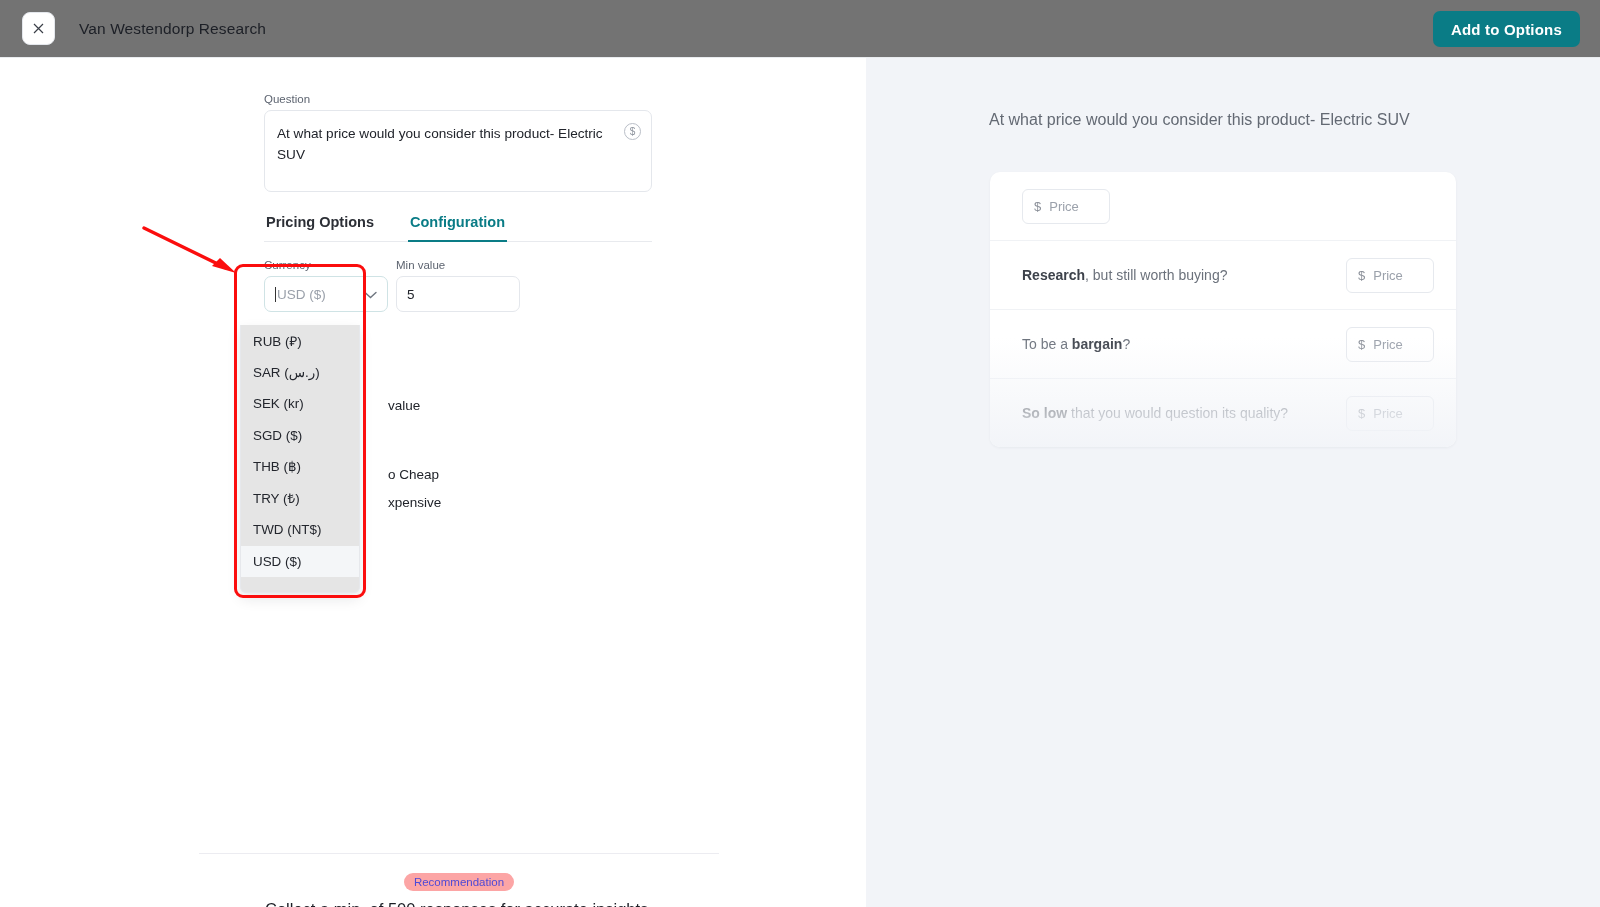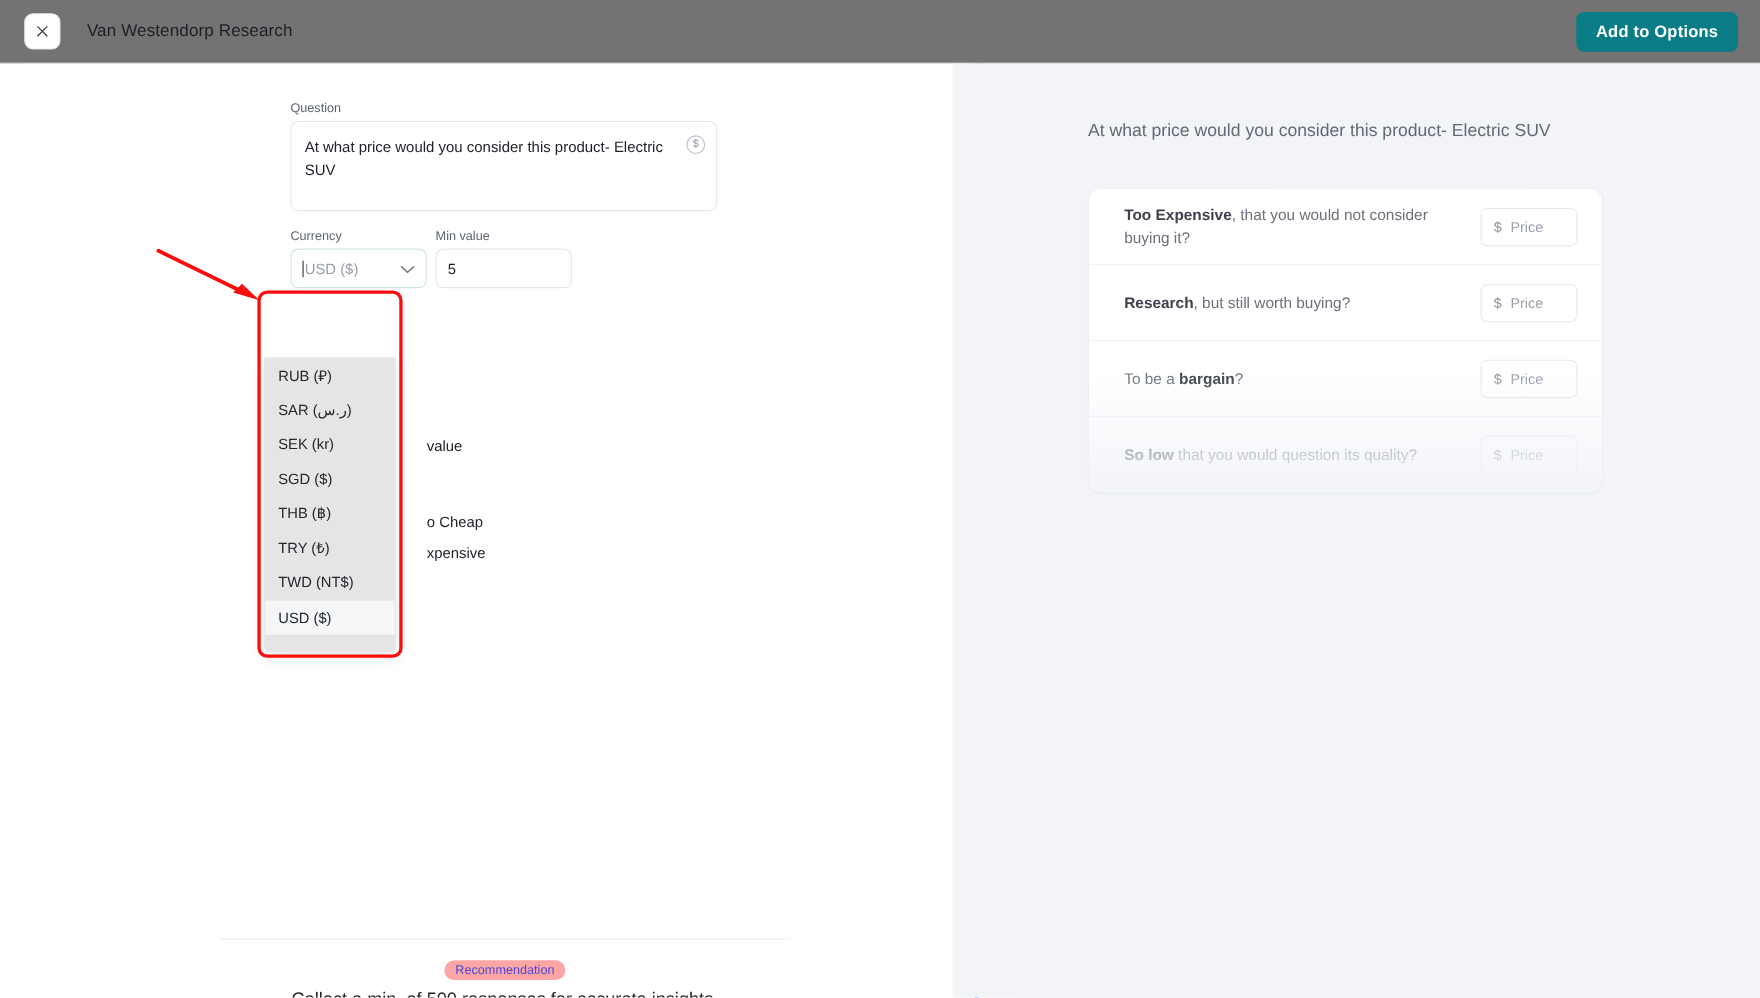--- a/index.html
+++ b/index.html
@@ -200,20 +200,24 @@
 
   <div class="left-pane">
     <div class="editor">
 
       <div class="field-label">Question</div>
       <div class="question-box">
         <div class="question-text">At what price would you consider this product-  Electric SUV</div>
         <div class="dollar-badge">$</div>
       </div>
 
+      <div class="tabs">
+        <div class="tab">Pricing Options</div>
+        <div class="tab active">Configuration</div>
+      </div>
 
       <div class="config-row">
         <div class="config-field">
           <div class="field-label">Currency</div>
           <div class="input-box focused">
             <span class="caret"></span>
               <span class="placeholder">USD ($)</span>
             <span class="chev">
               <svg width="13" height="8" viewBox="0 0 13 8">
                   <path d="M1 1.5 L6.5 6.5 L12 1.5" stroke="#6e757f" stroke-width="1.4" fill="none" stroke-linecap="round"></path>
@@ -256,23 +260,20 @@
   <svg class="red-arrow" width="110" height="60" viewBox="0 0 110 60">
     <line x1="4" y1="6" x2="86" y2="46" stroke="#fb0d0d" stroke-width="3.4" stroke-linecap="round"></line>
     <polygon points="96,51 72,44 80,36" fill="#fb0d0d"></polygon>
   </svg>
 
   <div class="right-pane">
     <div class="preview-q">At what price would you consider this product-  Electric SUV</div>
 
     <div class="preview-card">
       <div class="pv-row">
-        <div class="pv-text">
-          <b>Too Expensive</b><span>, that you would not consider buying it?</span>
-        </div>
         <div class="pv-price">
           <span class="cur">$</span>
           <span>Price</span>
         </div>
       </div>
 
       <div class="pv-row">
         <div class="pv-text">
           <b>Research</b><span>, but still worth buying?</span>
         </div>

